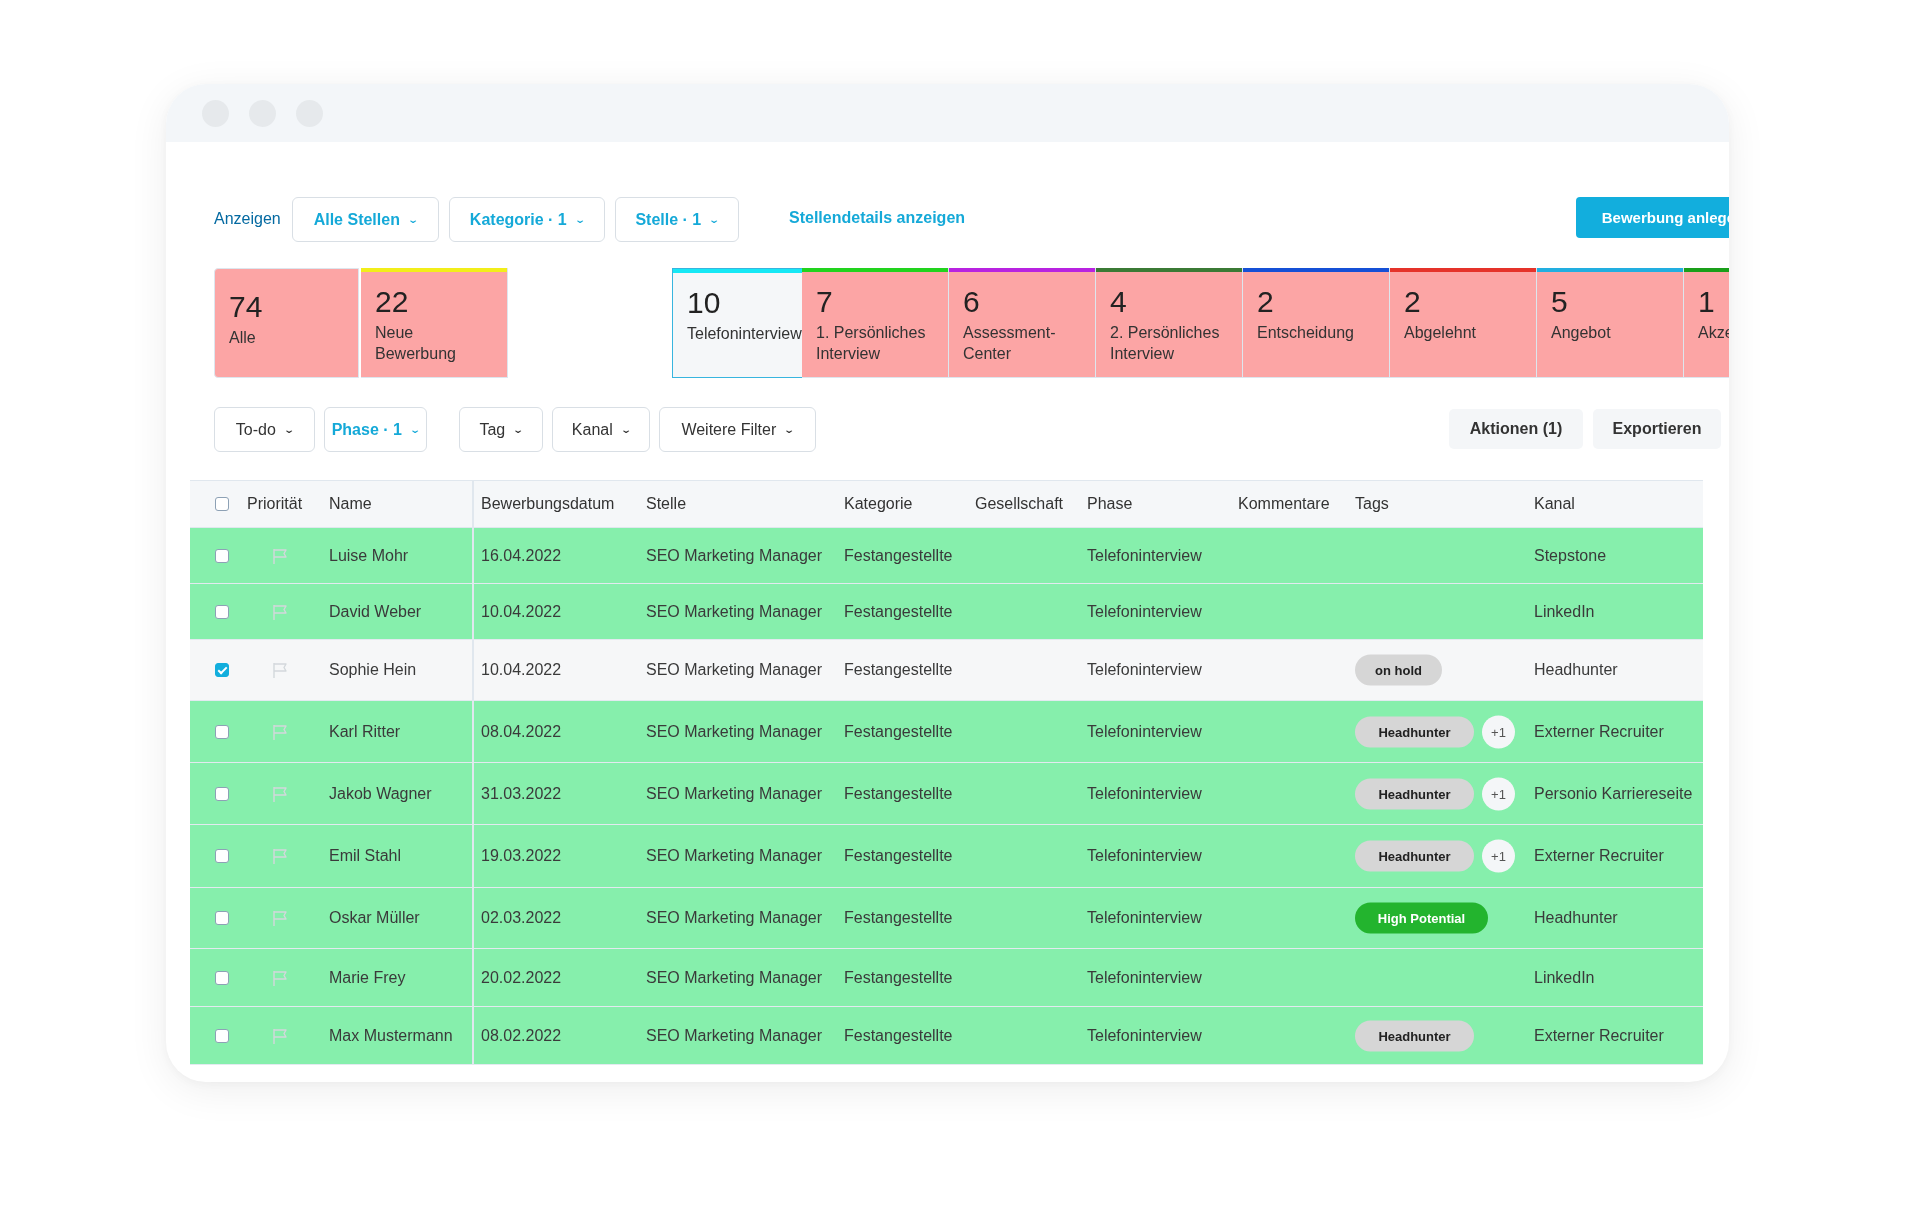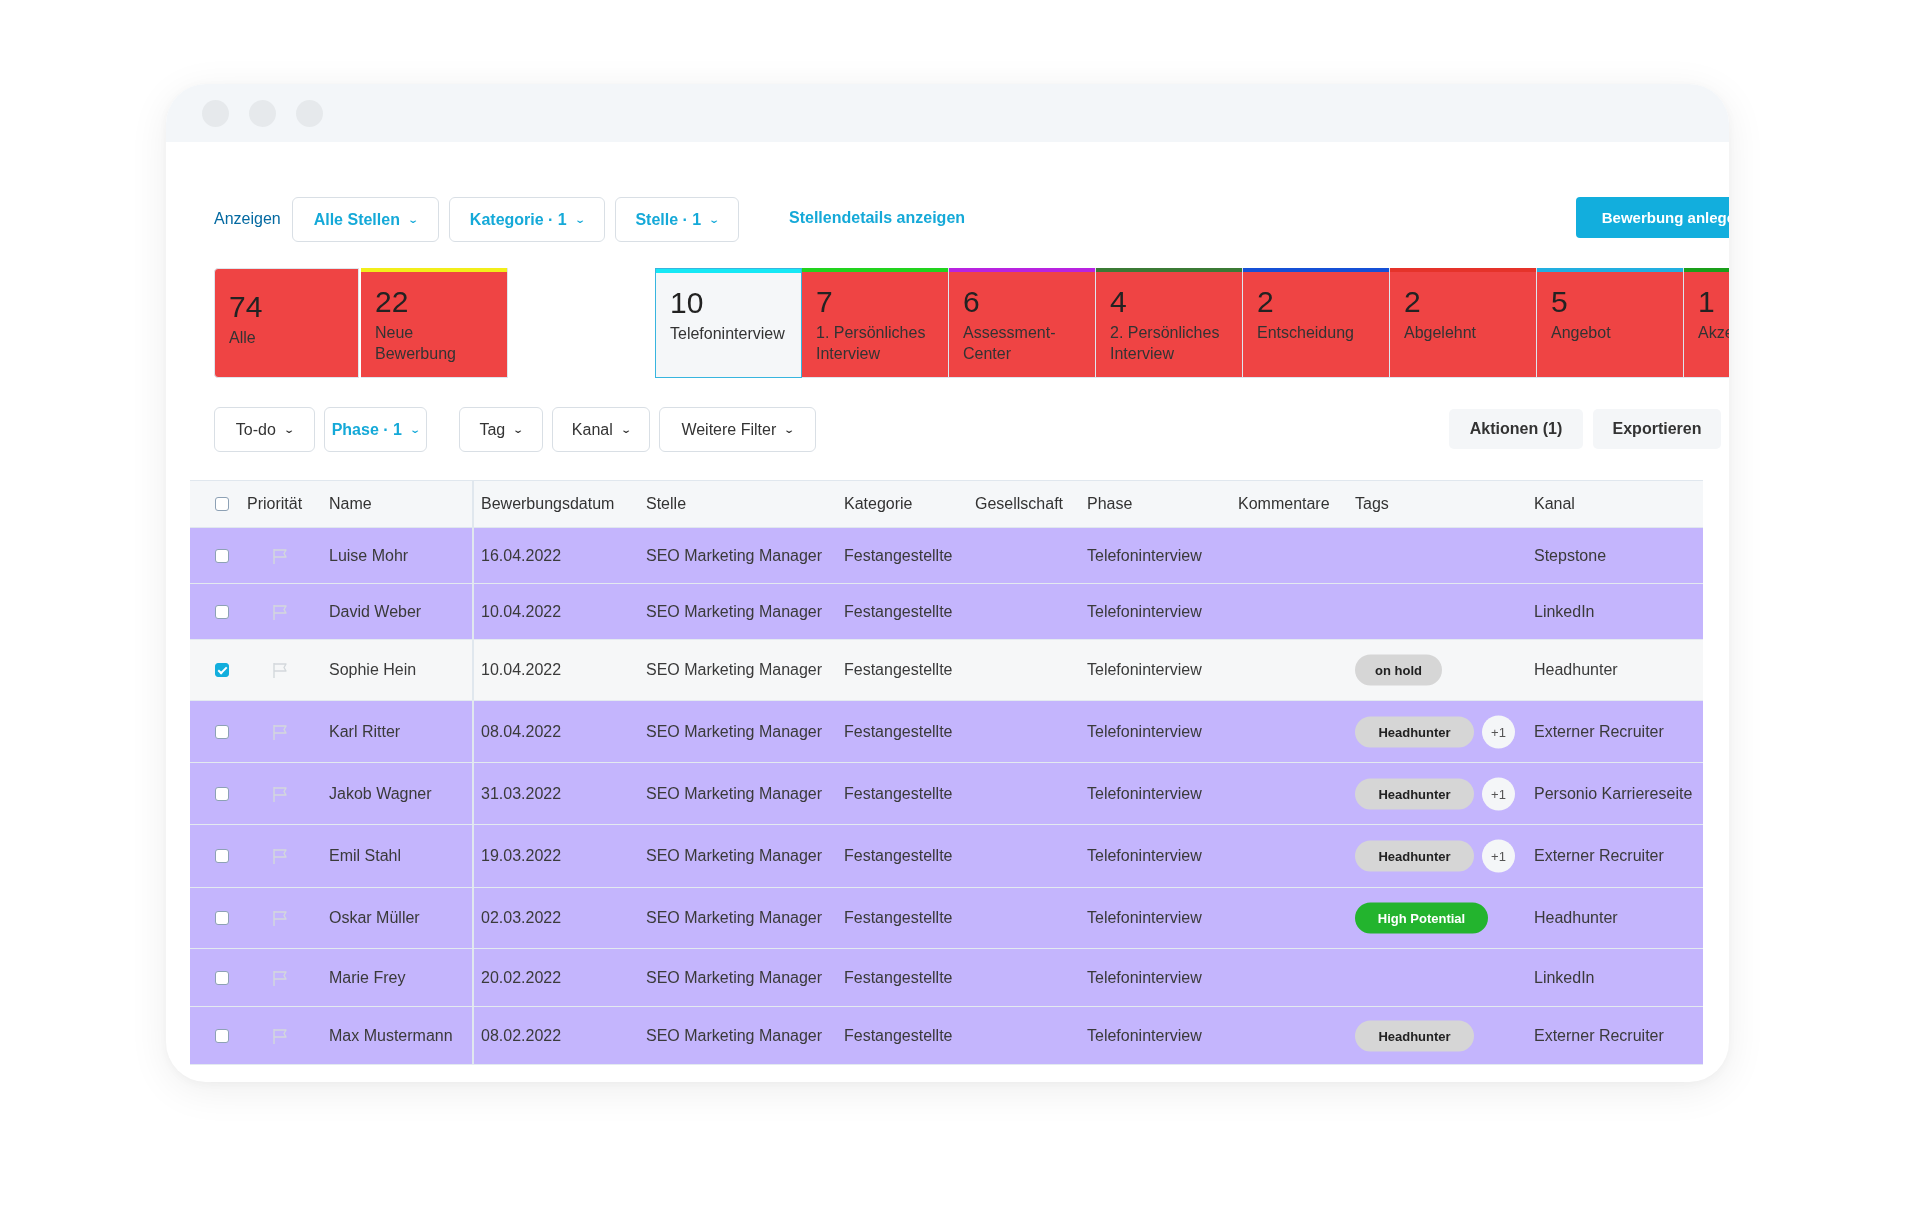--- a/index.html
+++ b/index.html
@@ -31,41 +31,41 @@
   .btn-primary {
     position: absolute; left: 1362px; top: 0; width: 194px; height: 41px; border-radius: 4px;
     background: #12aedd; color: #fff; font-weight: bold; font-size: 15px;
     display: flex; align-items: center; justify-content: center; cursor: pointer;
   }
   .btn-primary { left: 1362px; }
 
   .stages { position: absolute; left: 48px; top: 184px; width: 1516px; height: 110px; }
   .stage-wrap { position: absolute; left: 0; top: 0; width: 1515px; height: 110px; overflow: hidden; }
   .stage {
-    position: absolute; top: 0; width: 147px; height: 110px; background: #ef4444;
+    position: absolute; top: 0; width: 147px; height: 110px; background: #fca5a5;
     border-right: 1px solid #dde6ee; border-bottom: 1px solid #dde6ee;
     padding: 16px 14px 0 14px; cursor: pointer;
   }
   .stage .bar { position: absolute; left: 0; right: 0; top: 0; height: 4px; }
   .stage .num { font-size: 30px; font-weight: normal; color: #222; line-height: 36px; }
   .stage .name { font-size: 16px; color: #333; line-height: 21px; margin-top: 2px; }
   .stage.all { border: 1px solid #dde6ee; border-radius: 4px 0 0 4px; padding-top: 18px; }
   .stage.all .num { margin-top: 2px; }
-  .stage.selected { background: #f5f7f9; border: 1.5px solid #37b5df; }
+  .stage.selected { background: #f5f7f9; border: 1.5px solid #37b5df; margin-left: 17px; }
 
   .filters { position: absolute; left: 48px; top: 323px; height: 45px; right: 0; }
   .btn-grey {
     position: absolute; top: 2px; height: 40px; border-radius: 5px; background: #f4f6f8;
     font-size: 16px; font-weight: bold; color: #333; display: flex; align-items: center; justify-content: center; cursor: pointer;
   }
 
   .table { position: absolute; left: 24px; top: 396px; width: 1513px; }
   .thead { position: relative; height: 48px; background: #f5f7f9; border-top: 1px solid #e0e7ee; border-bottom: 1px solid #e0e7ee; }
   .th { position: absolute; top: 14px; font-size: 16px; color: #333; white-space: nowrap; }
-  .row { position: relative; border-bottom: 1.5px solid #e3eaf0; background: #c4b5fd; }
+  .row { position: relative; border-bottom: 1.5px solid #e3eaf0; background: #86efac; }
   .row.sel { background: #f6f7f8; }
   .td { position: absolute; font-size: 16px; color: #3a3a3a; white-space: nowrap; top: 50%; transform: translateY(-50%); }
   .vdiv { position: absolute; left: 282px; top: 0; width: 1.5px; background: #e0e7ee; }
 
   .cb { position: absolute; left: 25px; top: 50%; transform: translateY(-50%); width: 14px; height: 14px;
         border: 1.5px solid #8da1b5; border-radius: 3px; background: #fff; cursor: pointer; }
   .cb.checked { background: #12aedd; border-color: #12aedd; }
   .cb.checked::after { content: ""; position: absolute; left: 3.5px; top: 0.5px; width: 3px; height: 7px;
         border: solid #fff; border-width: 0 2px 2px 0; transform: rotate(45deg); }
   .flag { position: absolute; left: 81px; top: 50%; transform: translateY(-50%); width: 18px; height: 18px; cursor: pointer; }

